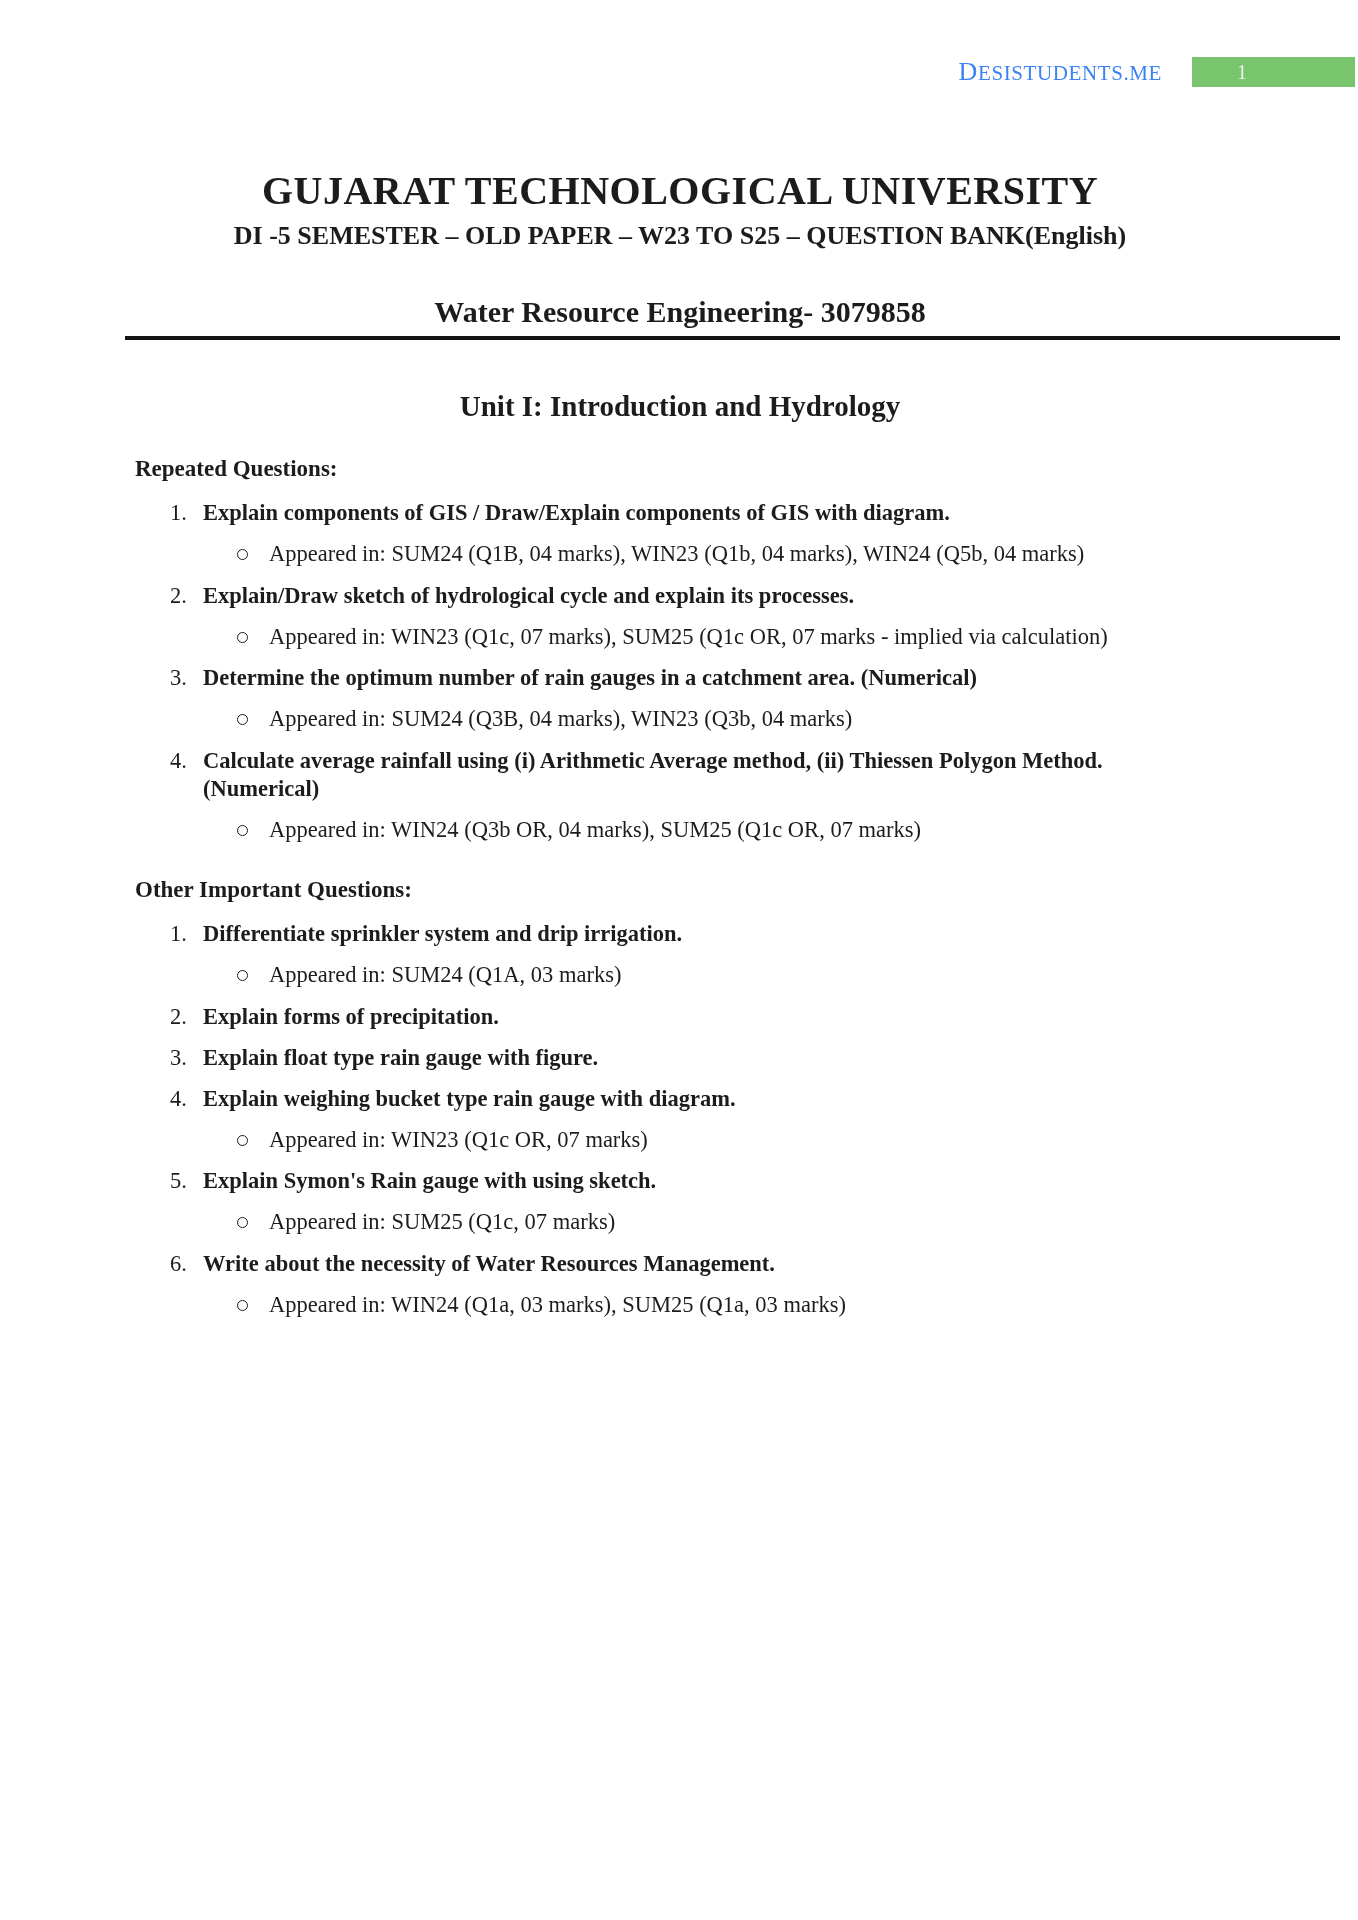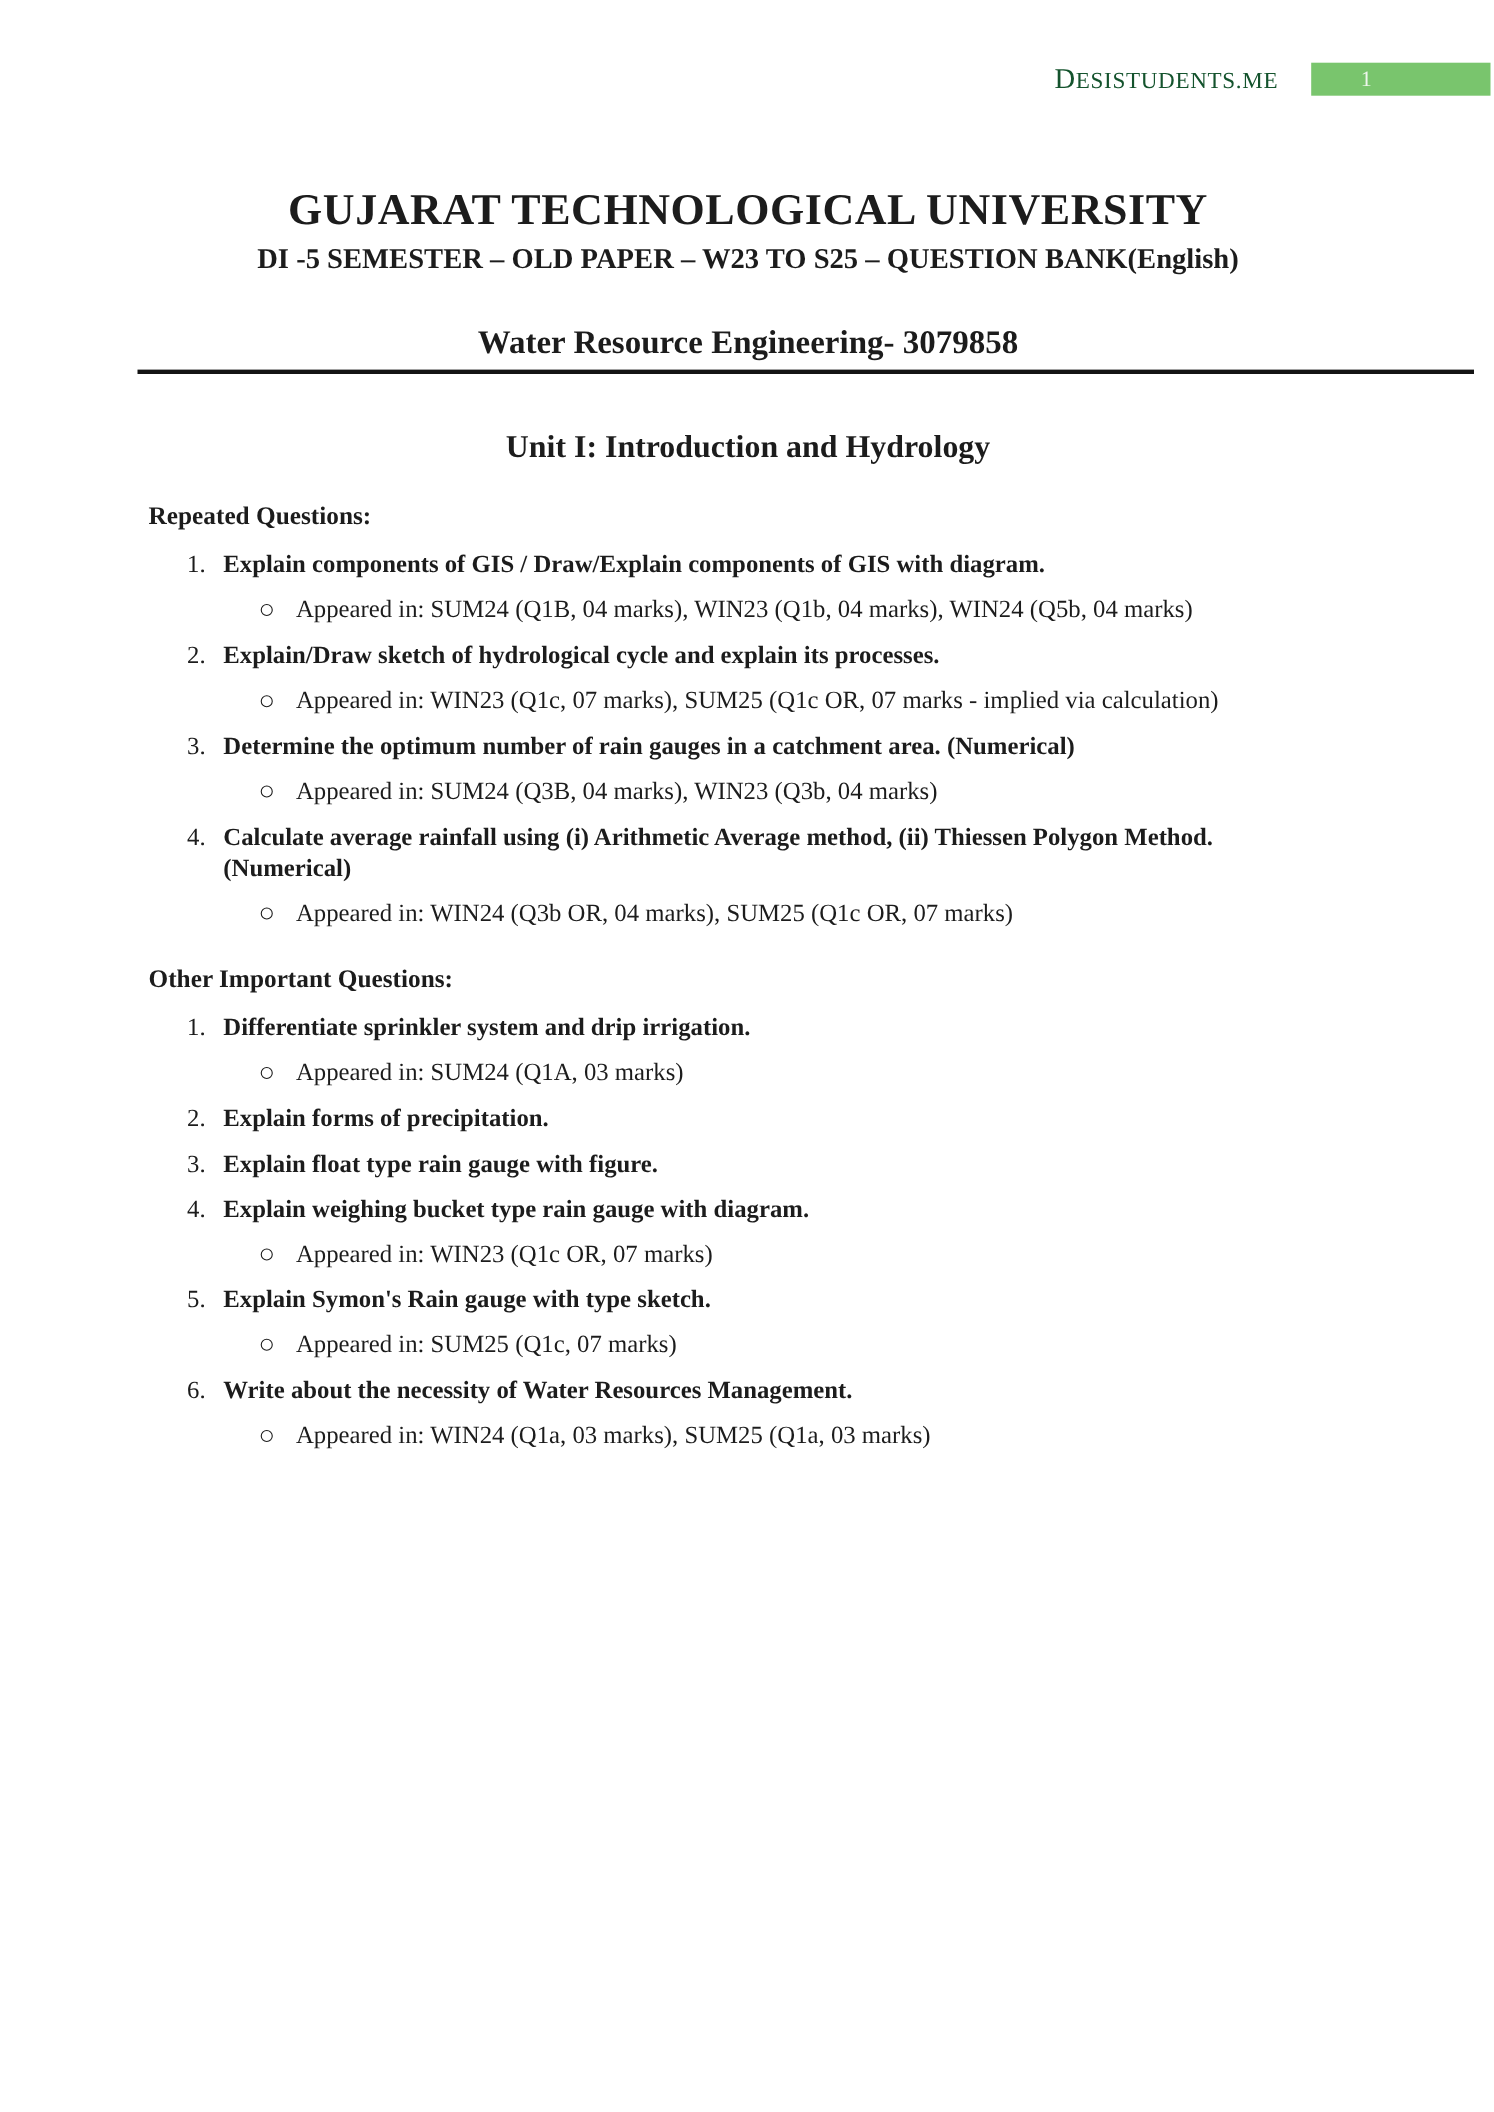--- a/index.html
+++ b/index.html
@@ -26,21 +26,21 @@
     display: flex;
     justify-content: flex-end;
     align-items: center;
     padding-top: 57px;
     gap: 30px;
   }
   .site-name {
     display: inline-block;
     font-size: 21px;
     letter-spacing: 0.6px;
-    color: #14532d;
+    color: #3b82f6;
     font-variant: small-caps;
   }
   .site-name::first-letter {
     font-size: 26px;
   }
   .page-badge {
     width: 163px;
     height: 30px;
     background: #79c56d;
     margin-right: 3px;
@@ -220,21 +220,21 @@
       <span class="qnum">4.</span>
       <span class="qtext">Explain weighing bucket type rain gauge with diagram.</span>
     </div>
     <div class="srow">
       <span class="circle-icon"></span>
       <span class="stext">Appeared in: WIN23 (Q1c OR, 07 marks)</span>
     </div>
 
     <div class="qrow">
       <span class="qnum">5.</span>
-      <span class="qtext">Explain Symon's Rain gauge with type sketch.</span>
+      <span class="qtext">Explain Symon's Rain gauge with using sketch.</span>
     </div>
     <div class="srow">
       <span class="circle-icon"></span>
       <span class="stext">Appeared in: SUM25 (Q1c, 07 marks)</span>
     </div>
 
     <div class="qrow">
       <span class="qnum">6.</span>
       <span class="qtext">Write about the necessity of Water Resources Management.</span>
     </div>

